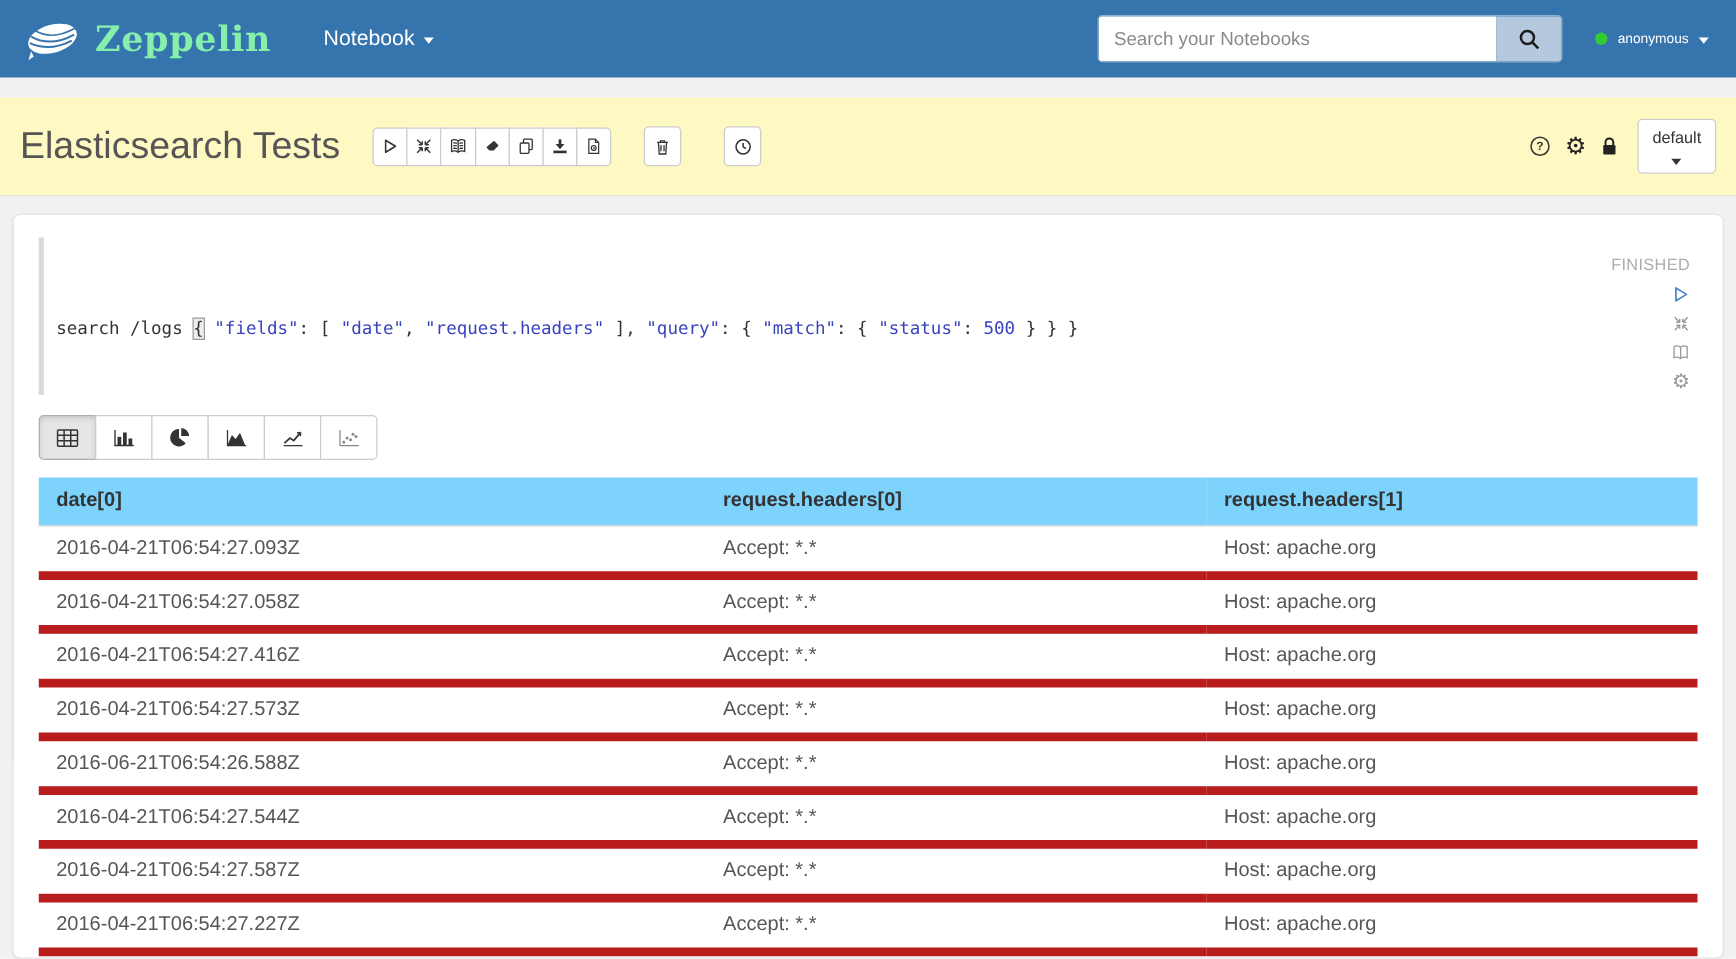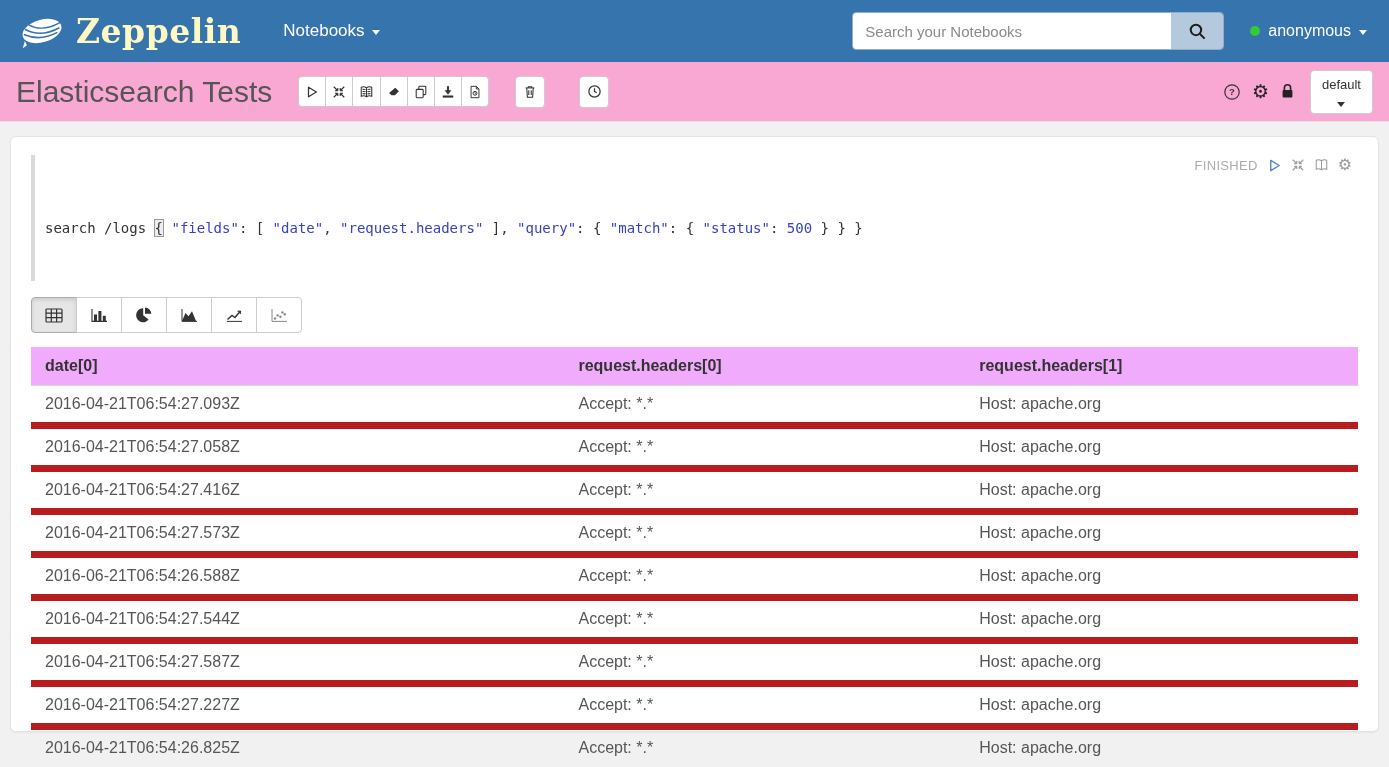--- a/index.html
+++ b/index.html
@@ -12,21 +12,21 @@
 
   
   .navbar {
     height:62px; background:#3574ad;
     display:flex; align-items:center;
     padding:0 22px 0 18px;
   }
   .brand { display:flex; align-items:center; gap:10px; cursor:pointer; }
   .brand-text {
     font-family:"DejaVu Serif", serif;
-    font-weight:bold; font-size:33px; color:#fef9c3; letter-spacing:.5px;
+    font-weight:bold; font-size:28px; color:#86efac; letter-spacing:.5px;
   }
   .nav-menu {
     margin-left:42px; color:#fff; font-size:17px;
     display:flex; align-items:center; gap:7px; cursor:pointer;
   }
   .caret {
     display:inline-block; width:0; height:0;
     border-left:4px solid transparent; border-right:4px solid transparent;
     border-top:5px solid #fff; margin-top:2px;
   }
@@ -39,26 +39,26 @@
     flex:1; border:none; outline:none; padding:0 12px;
     font-size:15px; font-family:"Liberation Sans", sans-serif; color:#000000;
   }
   .search-input::placeholder { color:#8a8a8a; }
   .search-btn {
     width:52px; background:#b5c9de; border:none; cursor:pointer;
     display:flex; align-items:center; justify-content:center;
   }
   .user-box { display:flex; align-items:center; gap:8px; margin-left:26px; cursor:pointer; }
   .online-dot { width:10px; height:10px; border-radius:50%; background:#33cc33; }
-  .user-name { color:#fff; font-size:16px; }
+  .user-name { color:#fff; font-size:11px; }
 
   
   .titlebar {
-    height:60px; background:#f9a8d4; display:flex; align-items:center;
-    padding:0 16px; border-bottom:1px solid #e3e3e3;
+    height:79px; background:#fef9c3; display:flex; align-items:center;
+    padding:0 16px; border-bottom:1px solid #e3e3e3;margin-top:16px;
   }
   .note-title { font-size:30px; font-weight:normal; color:#555; margin-right:26px; white-space:nowrap; }
   .btn-group { display:flex; }
   .tb-btn {
     min-width:28px; height:31px; padding:0 6px;
     background:#fff; border:1px solid #ccc; margin-left:-1px;
     display:flex; align-items:center; justify-content:center;
     cursor:pointer; color:#333;
   }
   .btn-group .tb-btn:first-child { border-radius:4px 0 0 4px; margin-left:0; }
@@ -88,40 +88,40 @@
   .code-editor {
     border-left:4px solid #d9d9d9; padding-left:10px;
     font-family:"DejaVu Sans Mono", monospace; font-size:14px; line-height:21px;
     color:#333; cursor:text; white-space:pre;
   }
   .code-line2 { margin-top:21px; }
   .tok-plain  { color:#333; }
   .tok-string { color:#3742bf; }
   .tok-number { color:#3742bf; }
   .tok-match  { color:#333; background:#ededed; outline:1px solid #9a9a9a; }
-  .para-status { display:flex; align-items:center; gap:9px; padding-right:6px; margin-top:2px; }
+  .para-status { display:flex; align-items:flex-end; gap:9px; padding-right:6px; margin-top:14px;flex-direction:column; }
   .status-text { color:#acacac; font-size:13px; letter-spacing:.3px; }
   .pstat-icon { color:#9a9a9a; display:flex; align-items:center; cursor:pointer; }
   .pstat-play { color:#4f87c7; }
   .pstat-gear { font-size:16px; line-height:1; color:#9a9a9a; cursor:pointer; }
 
   
   .viz-row { margin-top:16px; display:flex; }
   .viz-btn {
     width:46px; height:36px; background:#fff; border:1px solid #ccc; margin-left:-1px;
     display:flex; align-items:center; justify-content:center; cursor:pointer; color:#333;
   }
   .viz-btn:first-child { border-radius:4px 0 0 4px; margin-left:0; }
   .viz-btn:last-child  { border-radius:0 4px 4px 0; }
   .viz-btn.active { background:#e6e6e6; border-color:#adadad; box-shadow:inset 0 2px 4px rgba(0,0,0,.12); }
 
   
   .result-table { width:100%; border-collapse:collapse; margin-top:14px; table-layout:fixed; }
   .result-table th {
-    text-align:left; background:#f0abfc; color:#333;
+    text-align:left; background:#7dd3fc; color:#333;
     font-size:16px; font-weight:bold; padding:10px 14px;
     border-bottom:1px solid #d8d8d8; cursor:pointer;
   }
   .result-table th:nth-child(1) { width:40.2%; }
   .result-table th:nth-child(2) { width:30.2%; }
   .result-table td {
     font-size:16px; color:#565656; padding:9px 14px;
     border-bottom:7px solid #b91c1c;
     white-space:nowrap; overflow:hidden;
   }
@@ -142,21 +142,21 @@
           <path d="M7 20 Q24 34 48 29" stroke="#3574ad" stroke-width="2" fill="none"></path>
           <path d="M16 10 Q30 24 55 18" stroke="#3574ad" stroke-width="1.6" fill="none"></path>
           <path d="M6 28 l-5 8 6-2 z" fill="#fff"></path>
         </g>
       </svg>
     </span>
     <span class="brand-text">Zeppelin</span>
   </div>
 
   <div class="nav-menu">
-    <span>Notebooks</span>
+    <span>Notebook</span>
     <span class="caret"></span>
   </div>
 
   <div class="nav-spacer"></div>
 
   <div class="search-group">
     <input class="search-input" type="text" placeholder="Search your Notebooks" style="">
     <button class="search-btn">
       <span>
         <svg width="19" height="19" viewBox="0 0 16 16" stroke="#1d1d1d" fill="none" stroke-width="1.7">

